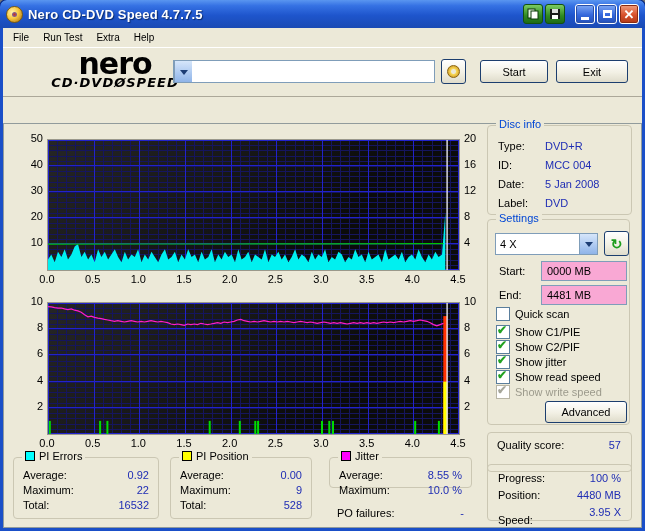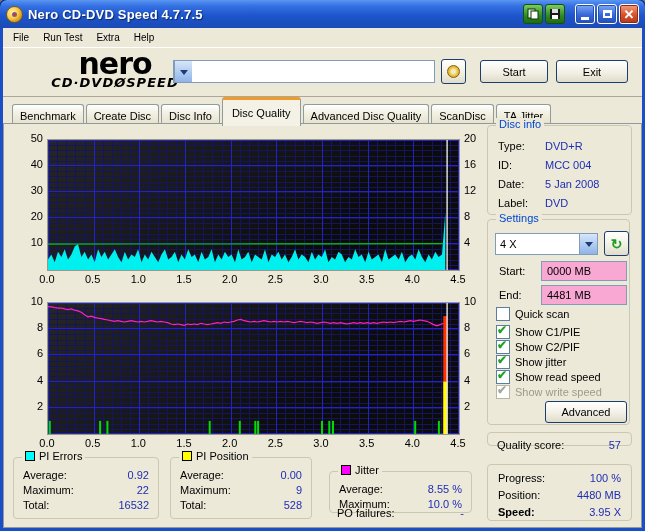--- a/index.html
+++ b/index.html
@@ -124,29 +124,20 @@
       <div class="combo" style="left:170px;top:12px;width:262px;height:23px;">
         <span class="arrow"></span>
       </div>
       <div class="xpbtn" id="eject-btn" style="left:438px;top:11px;width:25px;height:25px;">
         <div class="disc"></div>
       </div>
       <div class="xpbtn" style="left:477px;top:12px;width:68px;height:23px;">Start</div>
       <div class="xpbtn" style="left:553px;top:12px;width:72px;height:23px;">Exit</div>
     </div>
 
-    <div id="tabs">
-        <div class="tab">Benchmark</div>
-        <div class="tab">Create Disc</div>
-        <div class="tab">Disc Info</div>
-        <div class="tab selected">Disc Quality</div>
-        <div class="tab">Advanced Disc Quality</div>
-        <div class="tab">ScanDisc</div>
-        <div class="tab">TA Jitter</div>
-      </div>
     <div id="panel"></div>
 
     <div class="chart-wrap" id="chart0" style="left:44px;top:111px;">
       <div class="plot" style="width:411px;height:130px;">
           <svg width="411" height="130" style="display: block;">
             <line x1="9.5" y1="0" x2="9.5" y2="130" stroke="#15155E" stroke-width="1"></line>
             <line x1="18.5" y1="0" x2="18.5" y2="130" stroke="#15155E" stroke-width="1"></line>
             <line x1="27.5" y1="0" x2="27.5" y2="130" stroke="#15155E" stroke-width="1"></line>
             <line x1="37.5" y1="0" x2="37.5" y2="130" stroke="#15155E" stroke-width="1"></line>
             <line x1="46.5" y1="0" x2="46.5" y2="130" stroke="#15155E" stroke-width="1"></line>
@@ -435,31 +426,31 @@
           <span class="cbl">Show read speed</span>
         </div>
         <div class="cbrow disabled" style="left: 8px; top: 165px;">
           <span class="cb disabled">
             <span class="mark">✔</span>
           </span>
           <span class="cbl">Show write speed</span>
         </div>
       </div>
 
-    <div class="gbox" id="quality-box" style="left:484px;top:404px;width:145px;height:14px;">
+    <div class="gbox" id="quality-box" style="left:484px;top:404px;width:145px;height:40px;">
       <span class="rowlabel" style="left:9px;top:6px;">Quality score:</span>
       <span class="rowvalue" style="right:10px;top:6px;">57</span>
     </div>
 
     <div class="gbox" id="progress-box" style="left:484px;top:436px;width:145px;height:57px;">
         <span class="rowlabel" style="left: 10px; top: 7px;">Progress:</span>
         <span class="rowvalue" style="right: 10px; top: 7px;">100 %</span>
         <span class="rowlabel" style="left: 10px; top: 24px;">Position:</span>
         <span class="rowvalue" style="right: 10px; top: 24px;">4480 MB</span>
-        <span class="rowlabel" style="left: 10px; top: 41px; font-weight: bold;">Speed:</span>
+        <span class="rowlabel" style="left: 10px; top: 49px;">Speed:</span>
         <span class="rowvalue" style="right: 10px; top: 41px;">3.95 X</span>
       </div>
 
     <div class="gbox stats" id="stats0" style="left:10px;top:429px;width:146px;height:62px;">
         <span class="cap black">
           <span class="swatch" style="background: rgb(0, 255, 255);"></span>
           <span>PI Errors</span>
         </span>
         <span class="rowlabel" style="left: 9px; top: 11px;">Average:</span>
         <span class="rowvalue" style="right: 9px; top: 11px;">0.92</span>
@@ -473,21 +464,21 @@
           <span class="swatch" style="background: rgb(255, 255, 0);"></span>
           <span>PI Position</span>
         </span>
         <span class="rowlabel" style="left: 9px; top: 11px;">Average:</span>
         <span class="rowvalue" style="right: 9px; top: 11px;">0.00</span>
         <span class="rowlabel" style="left: 9px; top: 26px;">Maximum:</span>
         <span class="rowvalue" style="right: 9px; top: 26px;">9</span>
         <span class="rowlabel" style="left: 9px; top: 41px;">Total:</span>
         <span class="rowvalue" style="right: 9px; top: 41px;">528</span>
       </div>
-    <div class="gbox stats" id="stats2" style="left:326px;top:443px;width:143px;height:42px;">
+    <div class="gbox stats" id="stats2" style="left:326px;top:429px;width:143px;height:31px;">
         <span class="cap black">
           <span class="swatch" style="background: rgb(255, 0, 255);"></span>
           <span>Jitter</span>
         </span>
         <span class="rowlabel" style="left: 9px; top: 11px;">Average:</span>
         <span class="rowvalue" style="right: 9px; top: 11px;">8.55 %</span>
         <span class="rowlabel" style="left: 9px; top: 26px;">Maximum:</span>
         <span class="rowvalue" style="right: 9px; top: 26px;">10.0 %</span>
       </div>
     <span class="rowlabel" style="left:334px;top:479px;z-index:2;">PO failures:</span>

